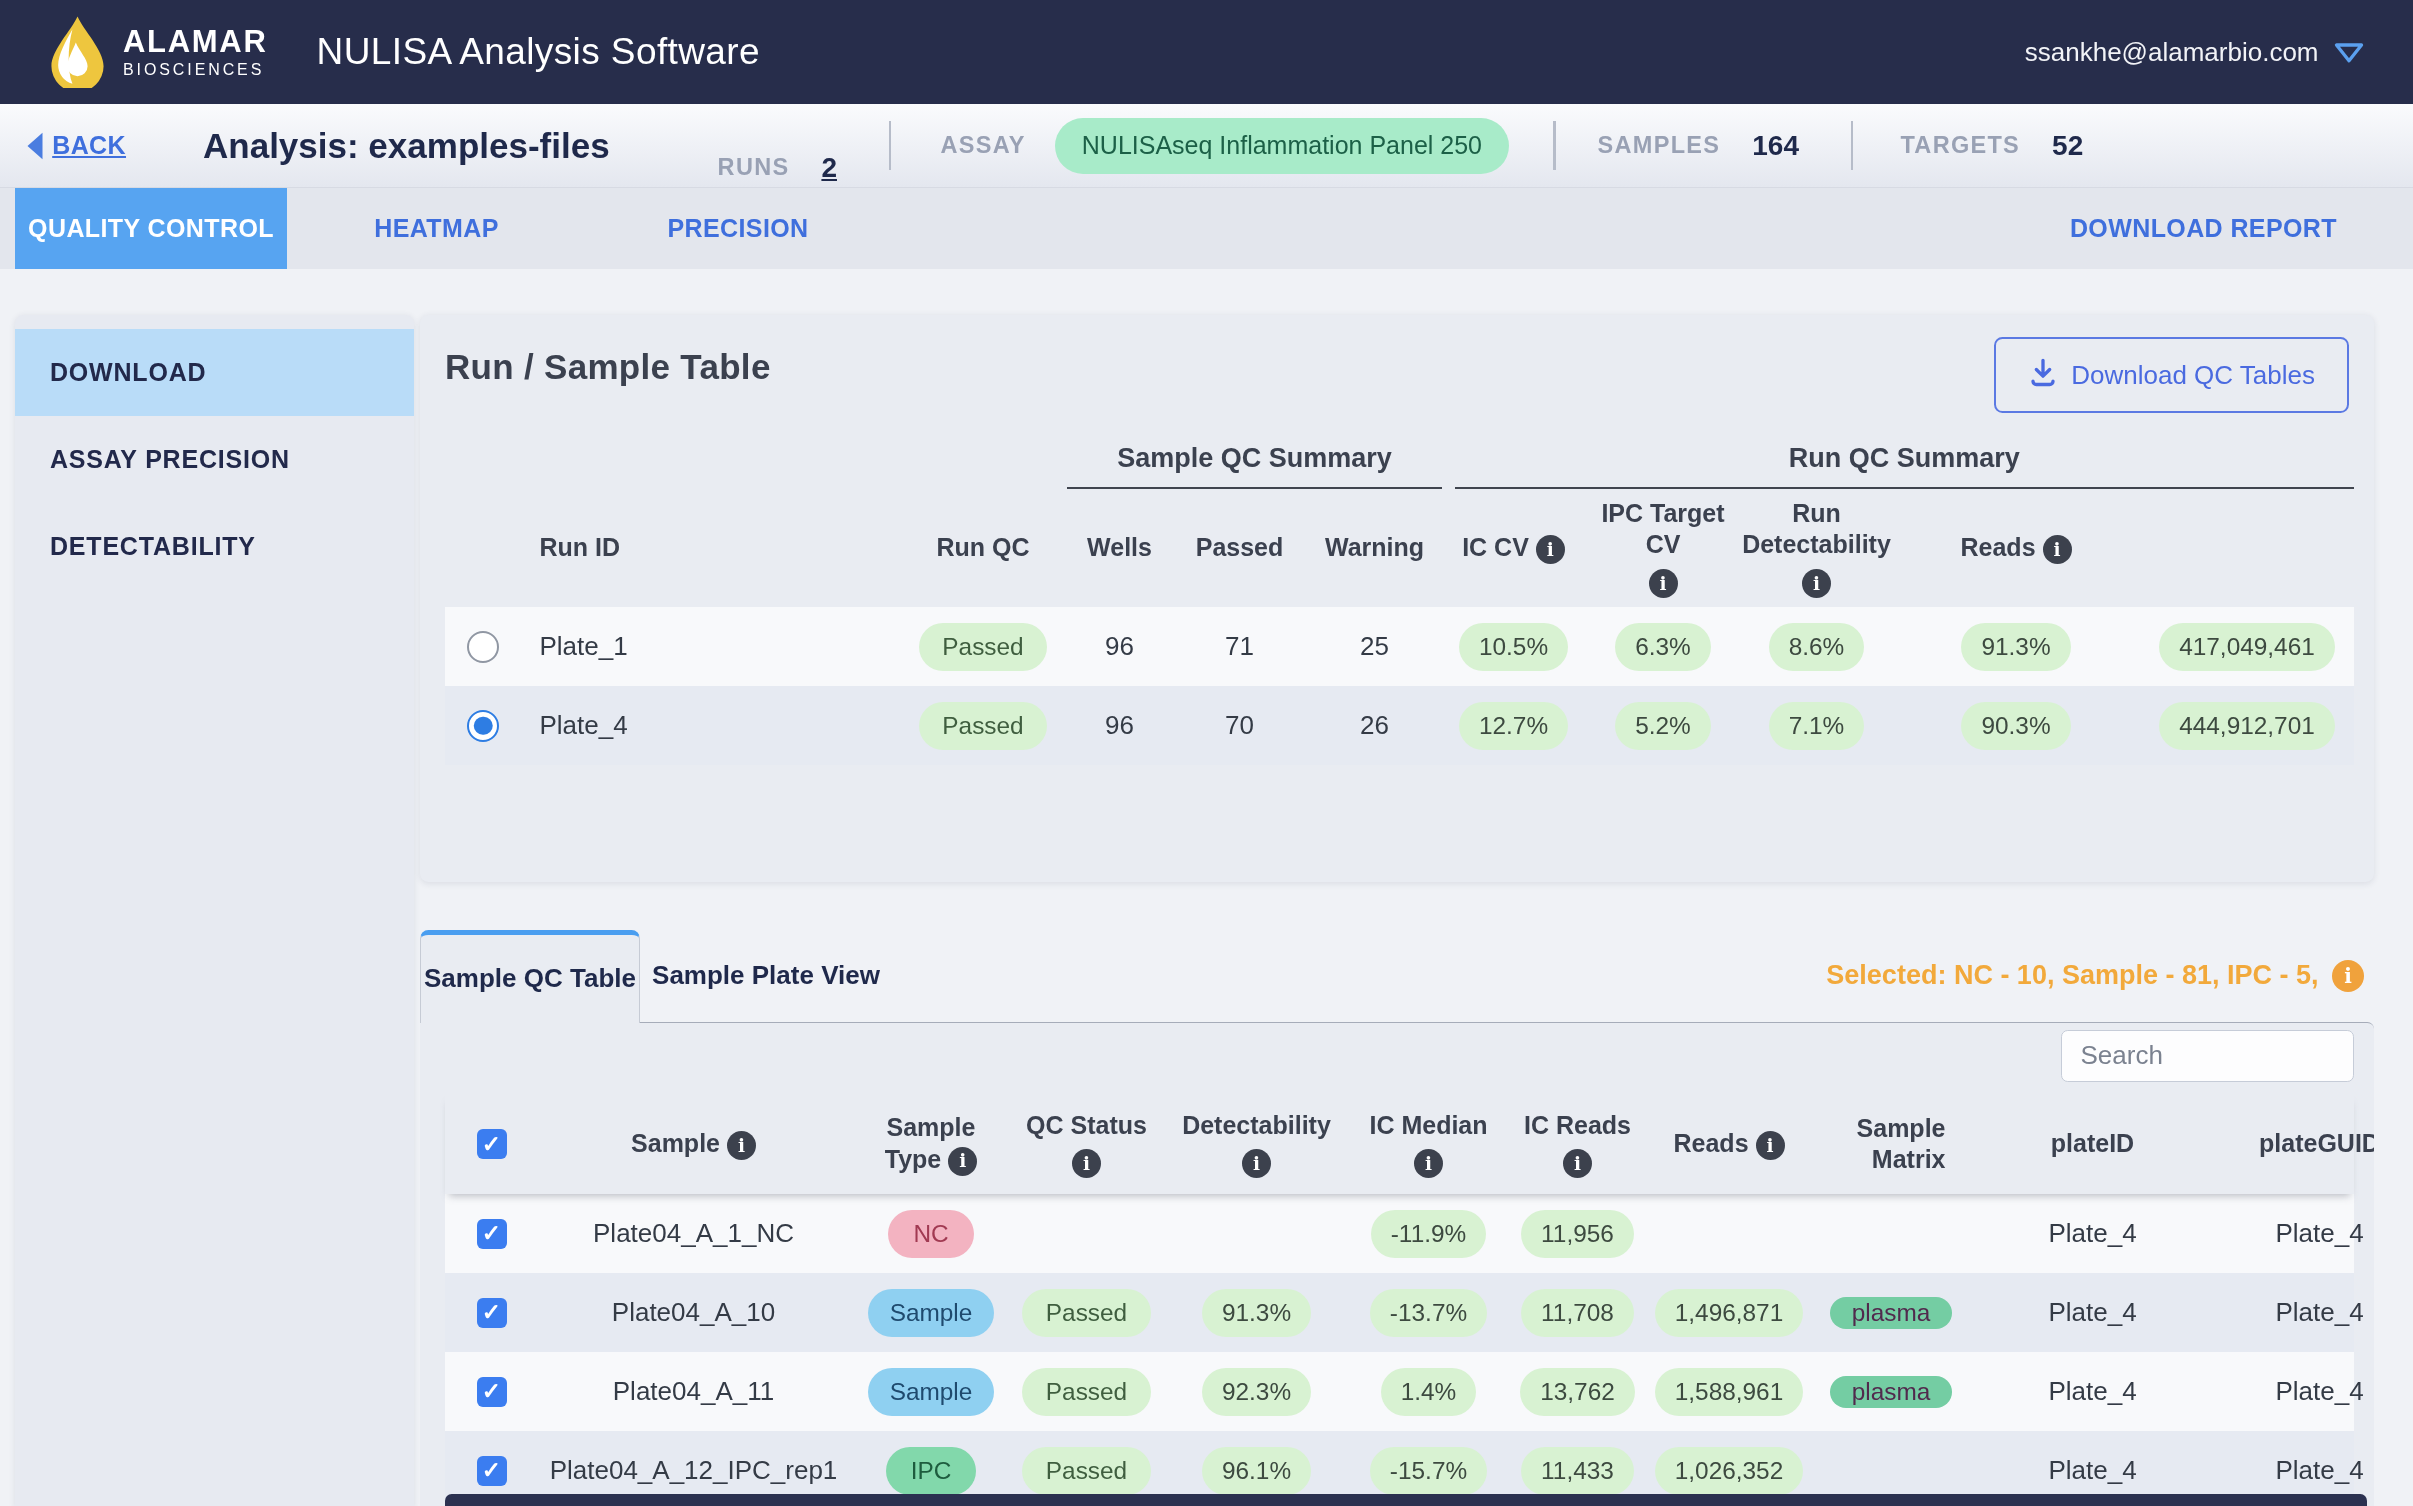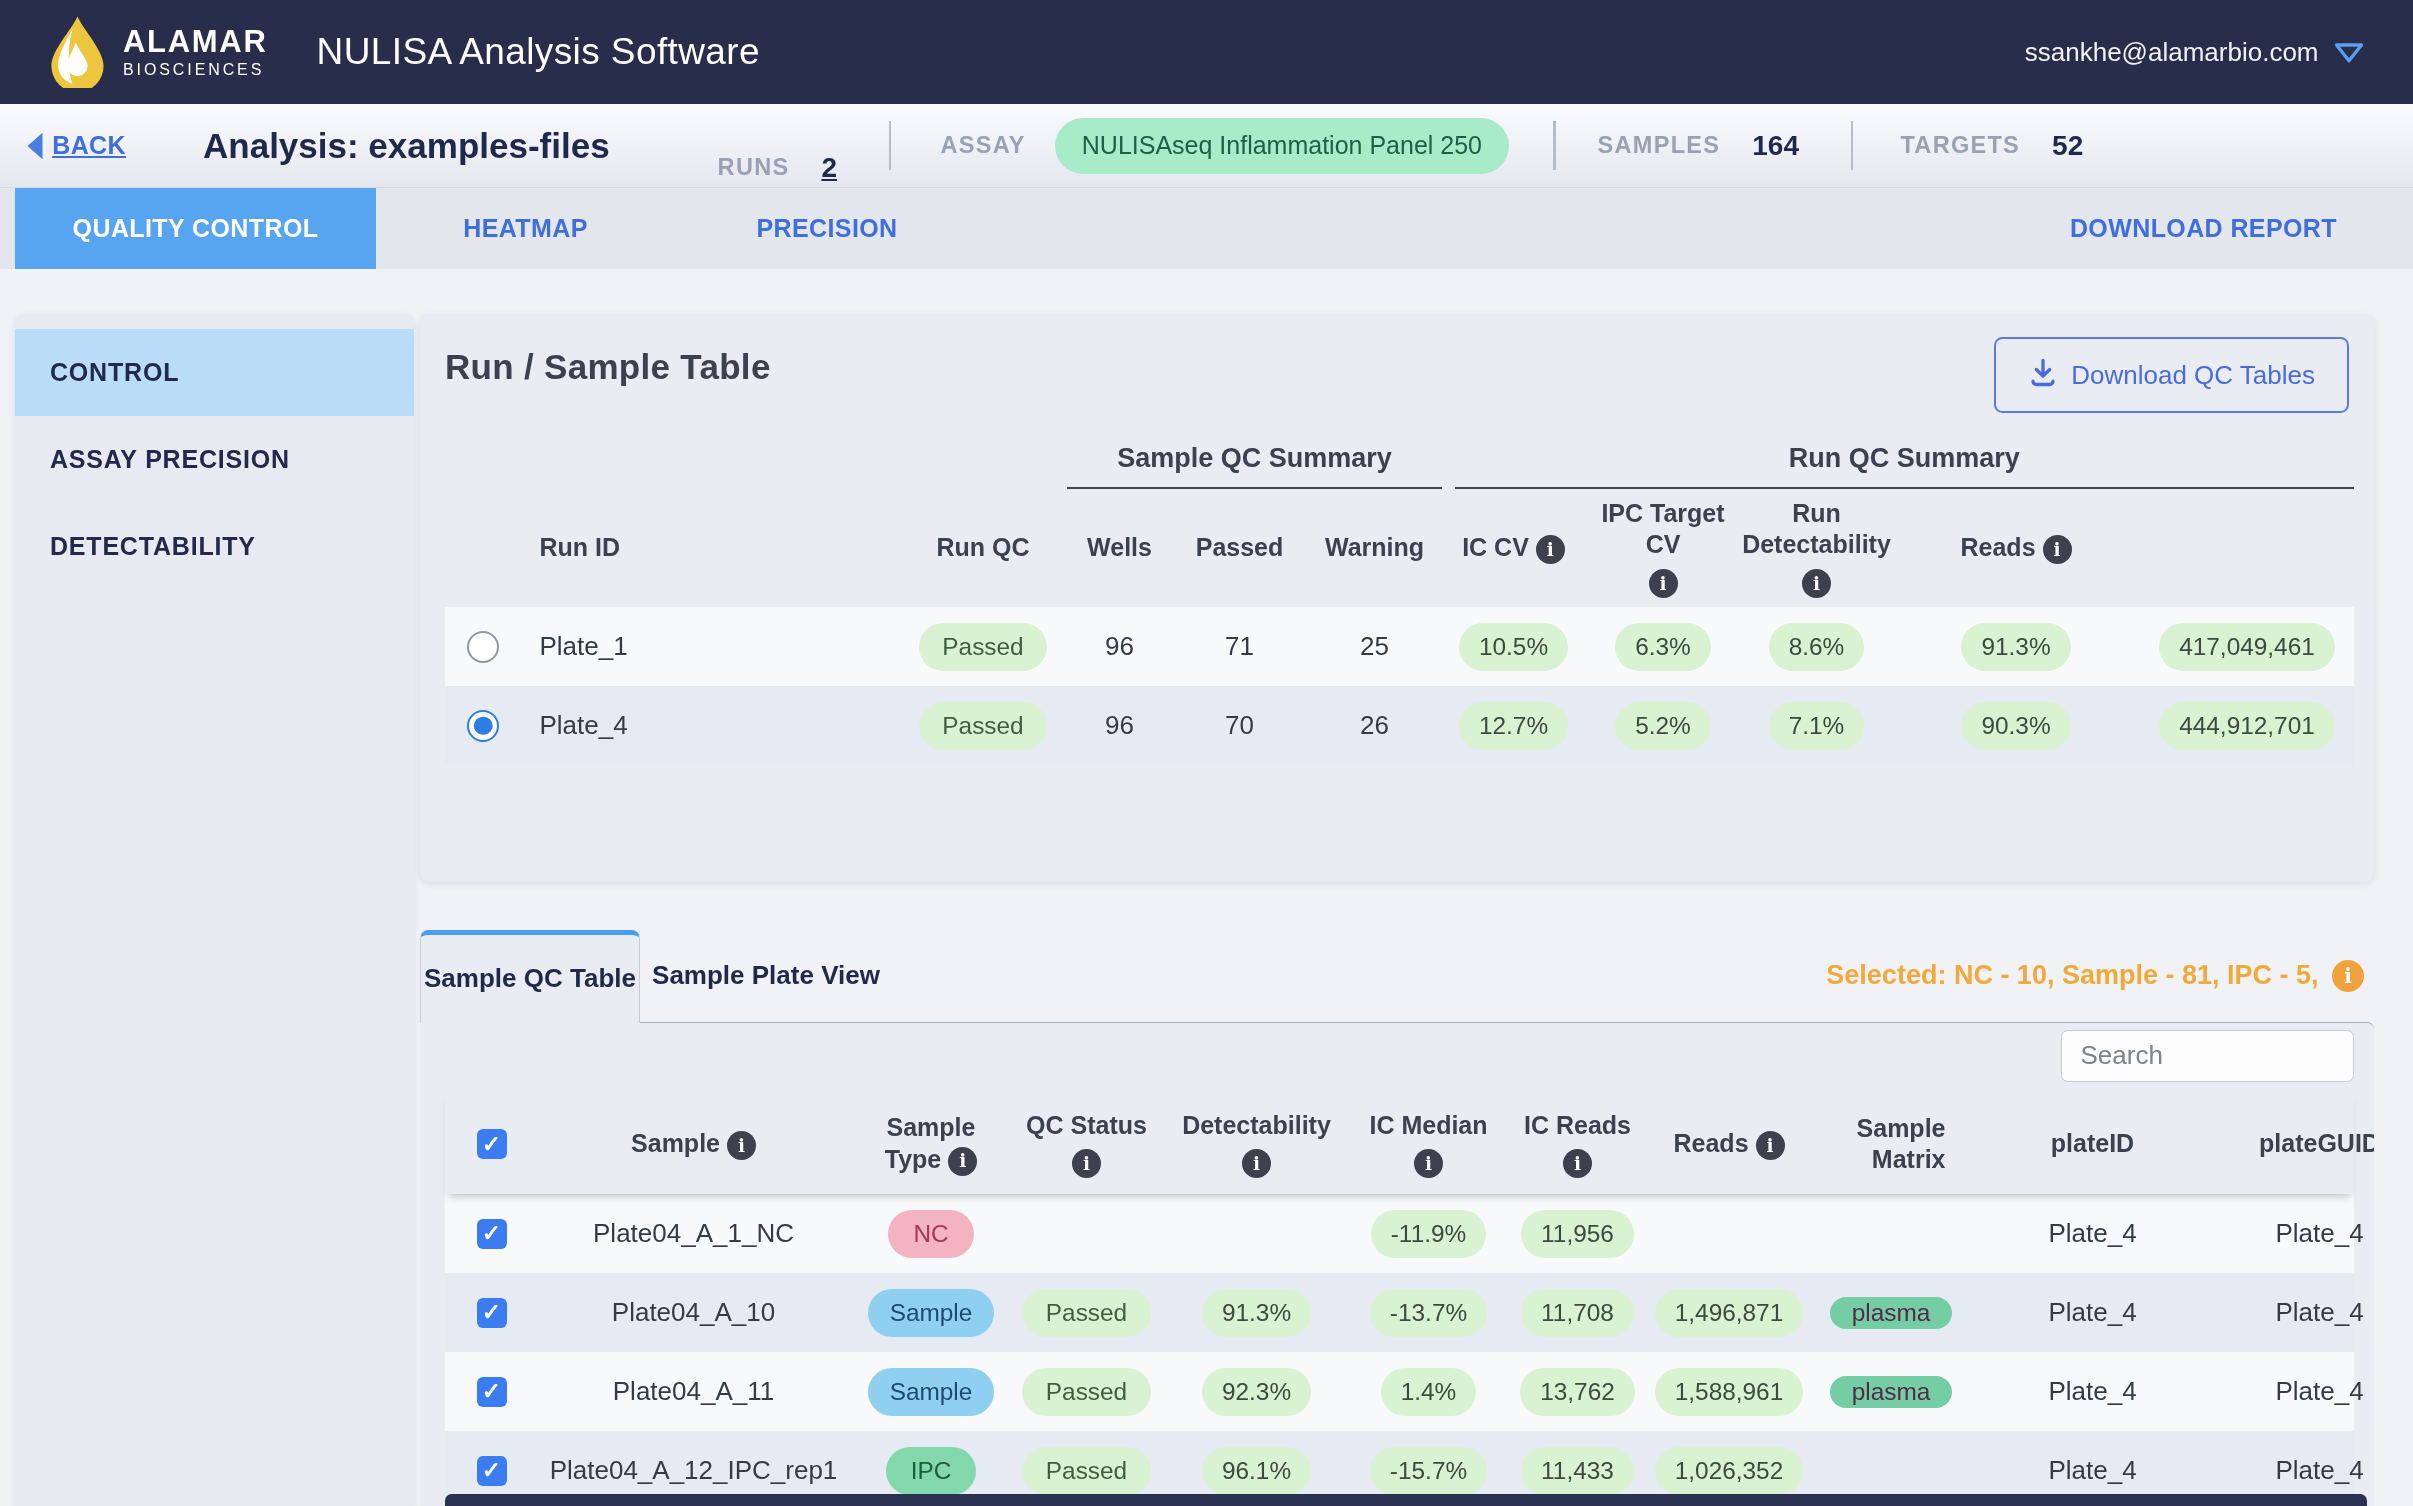--- a/index.html
+++ b/index.html
@@ -51,21 +51,21 @@
   .tab-bar {
     height:81px; background:#e3e6ed;
     display:flex; align-items:stretch;
     padding-left:15px;
   }
   .main-tab {
     display:flex; align-items:center; justify-content:center;
     font-size:25px; font-weight:700; letter-spacing:0.4px;
     color:#3f6fdd; cursor:pointer;
   }
-  .main-tab.t1 { width:361px; }
+  .main-tab.t1 { width:272px; }
   .main-tab.t2 { width:299px; }
   .main-tab.t3 { width:304px; }
   .main-tab.active { background:#57a4f1; color:#fff; }
   .download-report {
     margin-left:auto; margin-right:76px;
     display:flex; align-items:center;
     font-size:25px; font-weight:700; color:#3f6fdd; letter-spacing:0.4px; cursor:pointer;
   }
 
   
@@ -269,21 +269,21 @@
 </div>
 
 <div class="tab-bar">
   <div class="main-tab t1 active">QUALITY CONTROL</div>
   <div class="main-tab t2">HEATMAP</div>
   <div class="main-tab t3">PRECISION</div>
   <div class="download-report">DOWNLOAD REPORT</div>
 </div>
 
 <div class="sidebar">
-  <div class="side-item active">CONTROL</div>
+  <div class="side-item active">DOWNLOAD</div>
   <div class="side-item">ASSAY PRECISION</div>
   <div class="side-item">DETECTABILITY</div>
 </div>
 
 <div class="panel1">
   <div class="panel1-head">
     <div class="panel1-title">Run / Sample Table</div>
     <button class="dl-qc-btn">
       <span>
         <svg width="30" height="30" viewBox="0 0 36 36">

